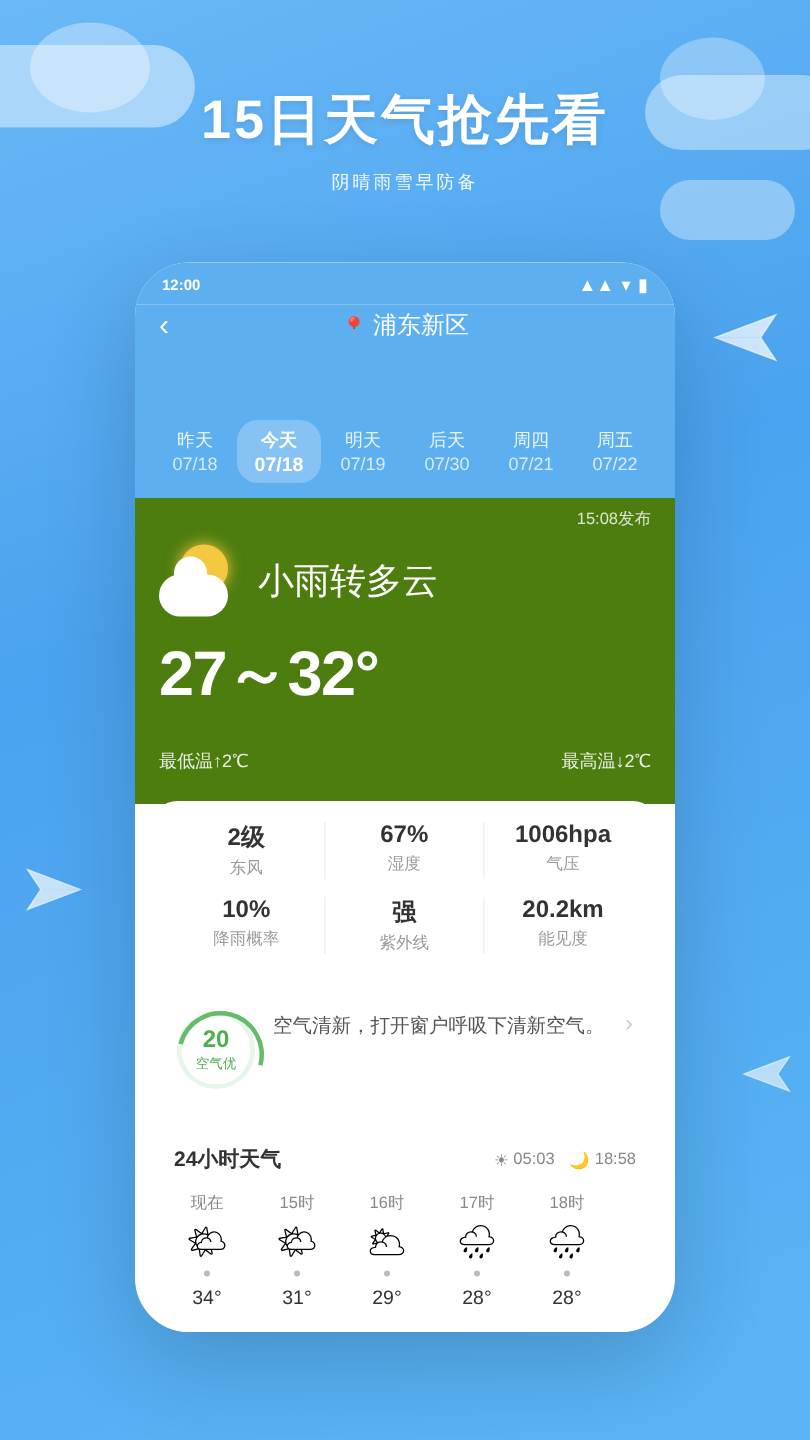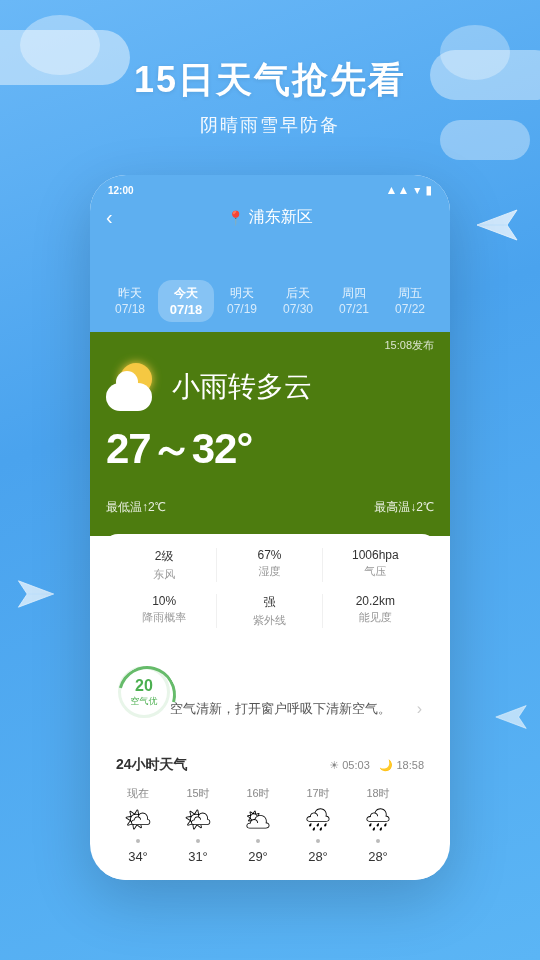--- a/index.html
+++ b/index.html
@@ -29,21 +29,21 @@
       padding-top: 56px;
     }
     .header-title {
       font-size: 36px;
       font-weight: 700;
       color: #fff;
       letter-spacing: 2px;
       text-shadow: 0 1px 4px rgba(0,0,0,0.1);
     }
     .header-subtitle {
-      font-size: 18px;
+      font-size: 12px;
       color: #fff;
       margin-top: 8px;
       letter-spacing: 2px;
       opacity: 0.92;
     }
 
     
     .plane {
       position: absolute;
       opacity: 0.85;
@@ -198,21 +198,21 @@
       content: '';
       position: absolute;
       width: 22px;
       height: 22px;
       background: #fff;
       border-radius: 50%;
       top: -12px;
       left: 10px;
     }
     .condition-text {
-      font-size: 28px;
+      font-size: 24px;
       color: #fff;
       font-weight: 500;
     }
     .temp-range {
       font-size: 42px;
       color: #fff;
       font-weight: 700;
       letter-spacing: -1px;
       margin-bottom: 22px;
     }
@@ -238,39 +238,39 @@
       z-index: 2;
     }
     .stat-item {
       text-align: center;
       border-right: 1px solid #f0f0f0;
     }
     .stat-item:nth-child(3), .stat-item:nth-child(6) {
       border-right: none;
     }
     .stat-value {
-      font-size: 12px;
-      font-weight: 400;
+      font-size: 16px;
+      font-weight: 700;
       color: #333;
     }
     .stat-label {
       font-size: 11px;
       color: #999;
       margin-top: 2px;
     }
 
     
     .air-card {
       background: #fff;
       margin: 10px 12px 0;
       border-radius: 16px;
       padding: 14px 16px;
       display: flex;
-      align-items: flex-end;
-      gap: 0;
+      align-items: flex-start;
+      gap: 12px;
     }
     .aqi-circle {
       width: 52px;
       height: 52px;
       position: relative;
       flex-shrink: 0;
     }
     .aqi-ring {
       width: 52px;
       height: 52px;

